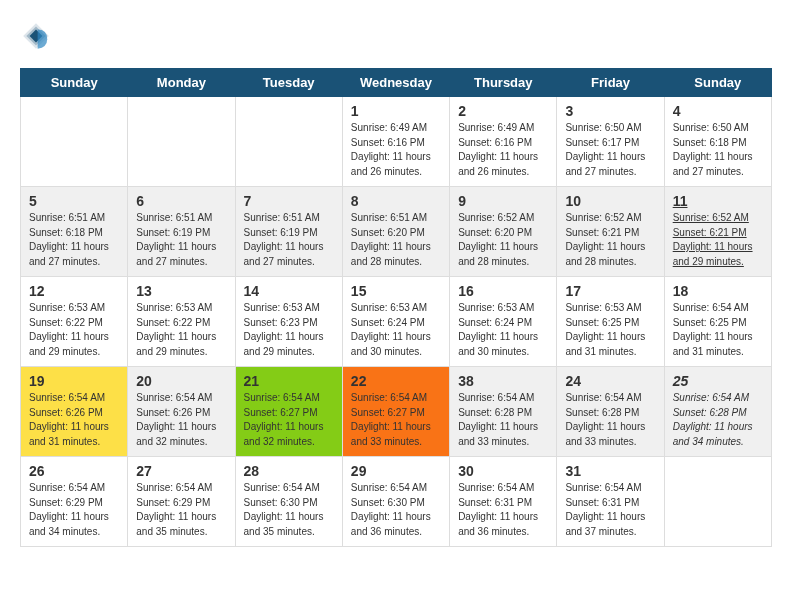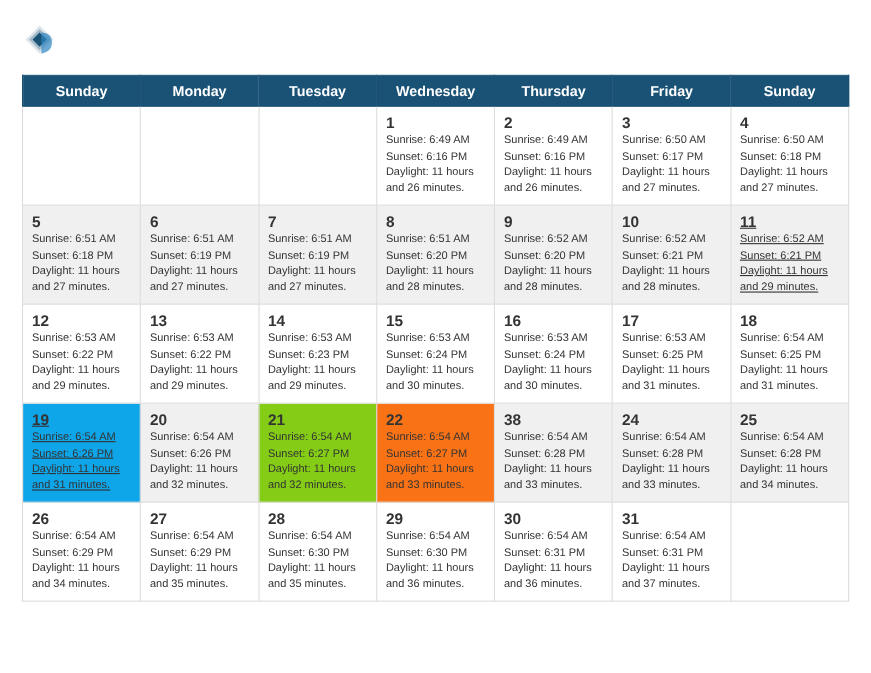--- a/index.html
+++ b/index.html
@@ -255,21 +255,21 @@
         </td>
         <td>
           <div class="day-number">18</div>
           <div class="day-info" style="white-space: pre-line;">Sunrise: 6:54 AM
 Sunset: 6:25 PM
 Daylight: 11 hours
 and 31 minutes.</div>
         </td>
       </tr>
       <tr>
-        <td style="background-color: #0ea5e9; text-decoration: underline;">
+        <td style="background-color: #fde047;">
           <div class="day-number">19</div>
           <div class="day-info" style="white-space: pre-line;">Sunrise: 6:54 AM
 Sunset: 6:26 PM
 Daylight: 11 hours
 and 31 minutes.</div>
         </td>
         <td style="background-color: rgb(240, 240, 240);">
           <div class="day-number">20</div>
           <div class="day-info" style="white-space: pre-line;">Sunrise: 6:54 AM
 Sunset: 6:26 PM
@@ -297,21 +297,21 @@
 Daylight: 11 hours
 and 33 minutes.</div>
         </td>
         <td style="background-color: rgb(240, 240, 240);">
           <div class="day-number">24</div>
           <div class="day-info" style="white-space: pre-line;">Sunrise: 6:54 AM
 Sunset: 6:28 PM
 Daylight: 11 hours
 and 33 minutes.</div>
         </td>
-        <td style="background-color: rgb(240, 240, 240);">
+        <td style="background-color: rgb(240, 240, 240); font-style: italic;">
           <div class="day-number">25</div>
           <div class="day-info" style="white-space: pre-line;">Sunrise: 6:54 AM
 Sunset: 6:28 PM
 Daylight: 11 hours
 and 34 minutes.</div>
         </td>
       </tr>
       <tr>
         <td>
           <div class="day-number">26</div>

